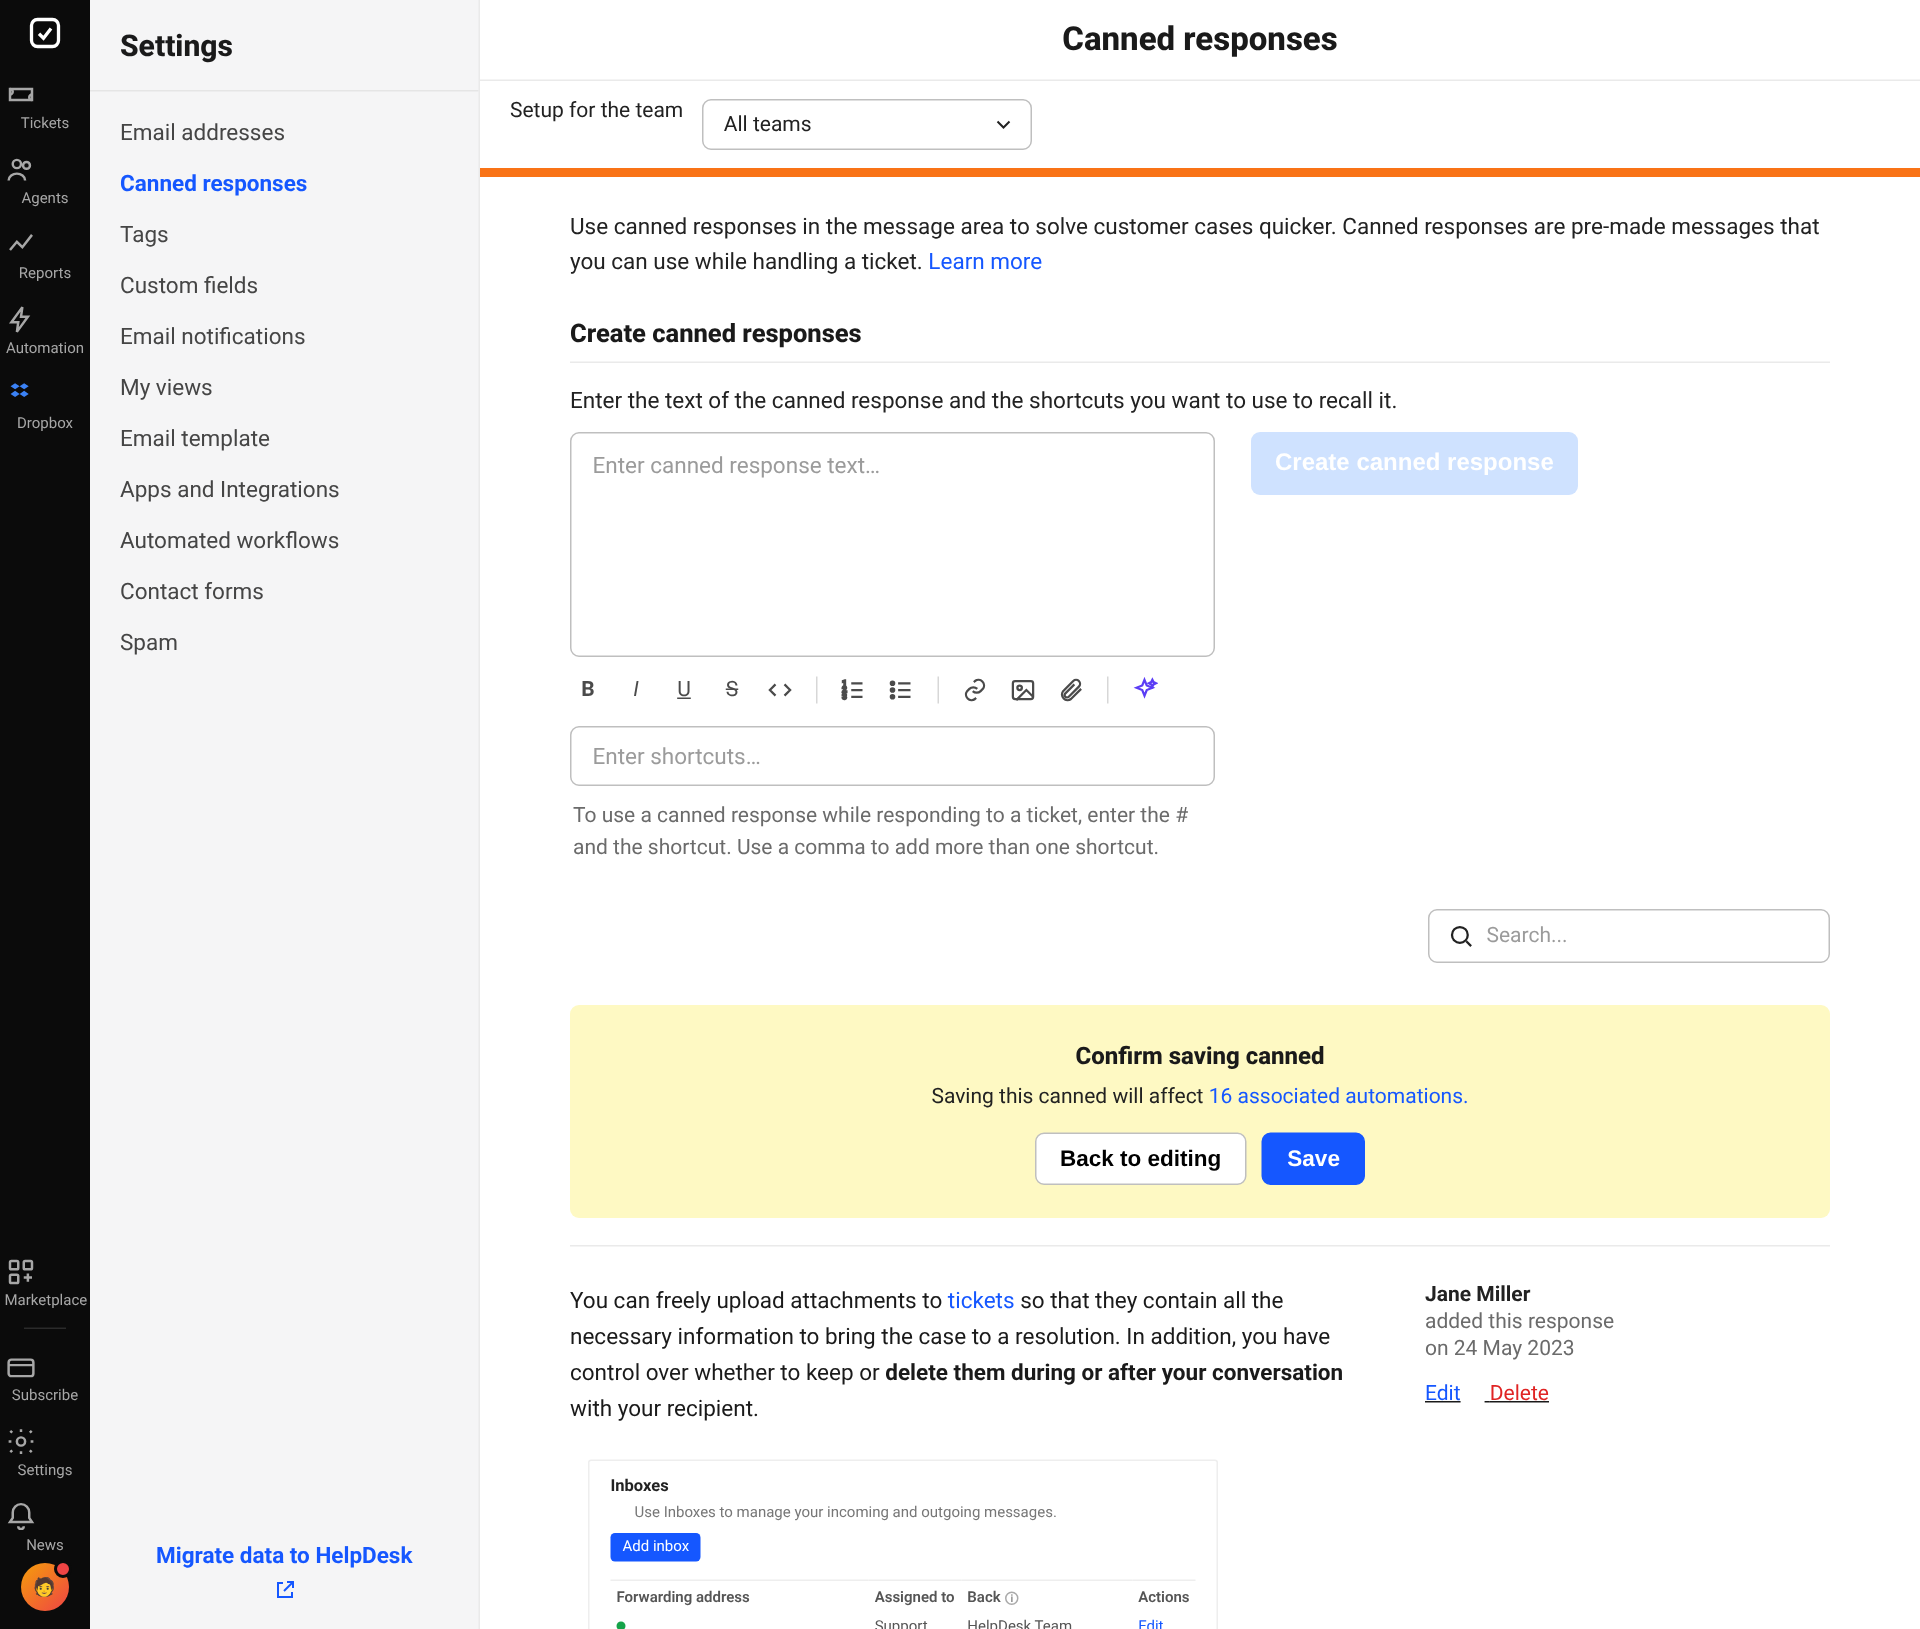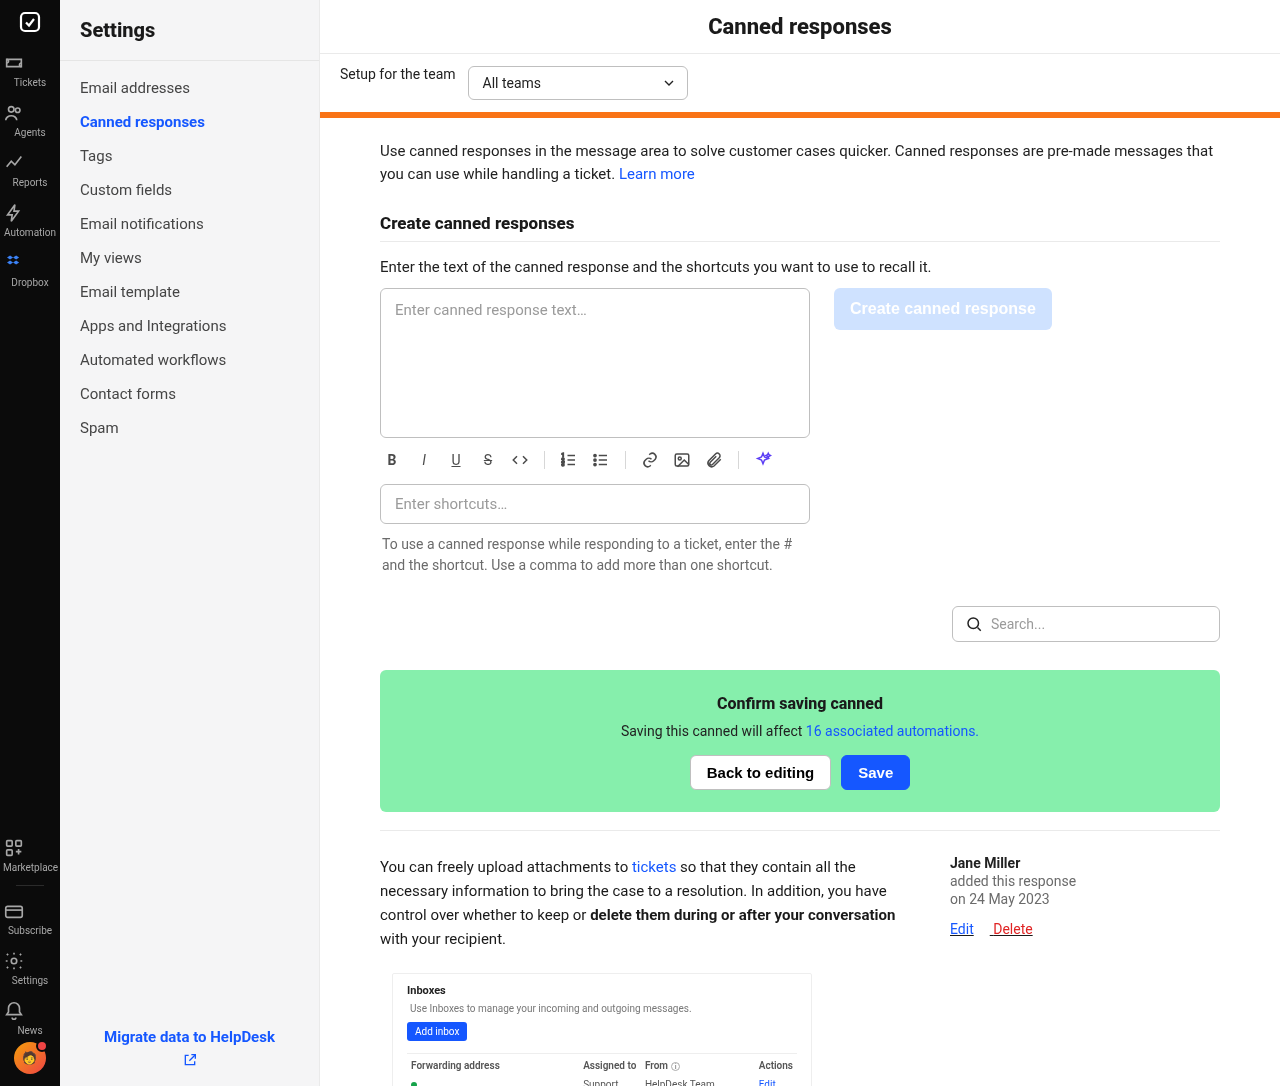--- a/index.html
+++ b/index.html
@@ -123,21 +123,21 @@
     cursor:not-allowed;
   }
 
   .searchrow { display:flex; justify-content:flex-end; padding: 30px 60px 10px; }
   .search {
     display:flex; align-items:center; gap:8px;
     border:1px solid #bfbfbf; border-radius:6px; padding:8px 12px; width:268px; color:#9b9b9b;
   }
 
   .confirm {
-    margin: 18px 60px 0; background:#86efac; border-radius:6px; text-align:center; padding: 24px 20px 22px;
+    margin: 18px 60px 0; background:#fef9c3; border-radius:6px; text-align:center; padding: 24px 20px 22px;
   }
   .confirm h4 { font-size:16px; font-weight:800; margin-bottom:10px; }
   .confirm p { font-size:14px; color:#222; }
   .confirm p a { color:#1557ff; text-decoration:none; }
   .confirm .btns { display:flex; gap:10px; justify-content:center; margin-top:16px; }
   .btn { border-radius:6px; padding:8px 16px; font-size:15px; font-weight:600; cursor:pointer; border:1px solid #bfbfbf; background:#fff; }
   .btn.primary { background:#1557ff; color:#fff; border-color:#1557ff; }
   .response-wrap { margin: 18px 60px 0; border-top:1px solid #eaeaea; padding-top:24px; display:flex; gap:40px; }
   .rc-main { flex:1; }
   .rc-main p { font-size:15px; line-height:1.6; }
@@ -149,21 +149,21 @@
   .rc-actions { margin-top:14px;text-decoration:underline; }
   .rc-actions a { margin-right:16px; text-decoration:none; font-size:14px; }
   .rc-actions .edit { color:#1557ff; }
   .rc-actions .del { color:#e02424; }
 
   
   .mini {
     margin-top: 22px; margin-left:12px; border:1px solid #eee; border-radius:2px; padding: 10px 14px 14px; font-size:10px; width: 420px; color:#5a5a5a;
   }
   .mini h5 { font-size:11px; font-weight:700; color:#222; margin-bottom:6px; }
-  .mini .mdesc { color:#777; margin: 4px 3px 8px; }
+  .mini .mdesc { color:#777; margin: 4px 16px 8px; }
   .mini .addinbox { display:inline-block; background:#1557ff; color:#fff; border-radius:3px; padding:4px 8px; font-size:10px; margin-bottom:12px; }
   .mini table { width:100%; border-collapse:collapse; font-size:10px; }
   .mini th { text-align:left; color:#555; font-weight:600; padding:6px 4px 4px; border-top:1px solid #eee; }
   .mini td { padding:4px 4px; color:#555; vertical-align:top; }
   .mini .dotg { display:inline-block; width:6px; height:6px; background:#16a34a; border-radius:50%; margin-right:4px; vertical-align:middle; }
   .mini .lnk { color:#1557ff; }
   .mini .info { display:inline-block; border:1px solid #aaa; border-radius:50%; width:9px; height:9px; line-height:9px; text-align:center; font-size:7px; margin-left:3px; color:#888; }
 
   svg { display:block; }
 </style>
@@ -403,21 +403,21 @@
 
           <div class="mini">
             <h5>Inboxes</h5>
             <div class="mdesc">Use Inboxes to manage your incoming and outgoing messages.</div>
             <span class="addinbox">Add inbox</span>
             <table>
               <thead>
                 <tr>
                   <th>Forwarding address</th>
                   <th>Assigned to</th>
-                  <th><span>From</span><span class="info">i</span></th>
+                  <th><span>Back</span><span class="info">i</span></th>
                   <th>Actions</th>
                 </tr>
               </thead>
               <tbody>
                 <tr>
                   <td><span class="dotg"></span><span>1074561227@tickets.helpdesk.com</span><br></td>
                   <td>Support Heroes</td>
                   <td><span>HelpDesk Team</span><br><span>support@helpdesk.com</span></td>
                   <td><span class="lnk">Edit</span></td>
                 </tr>

